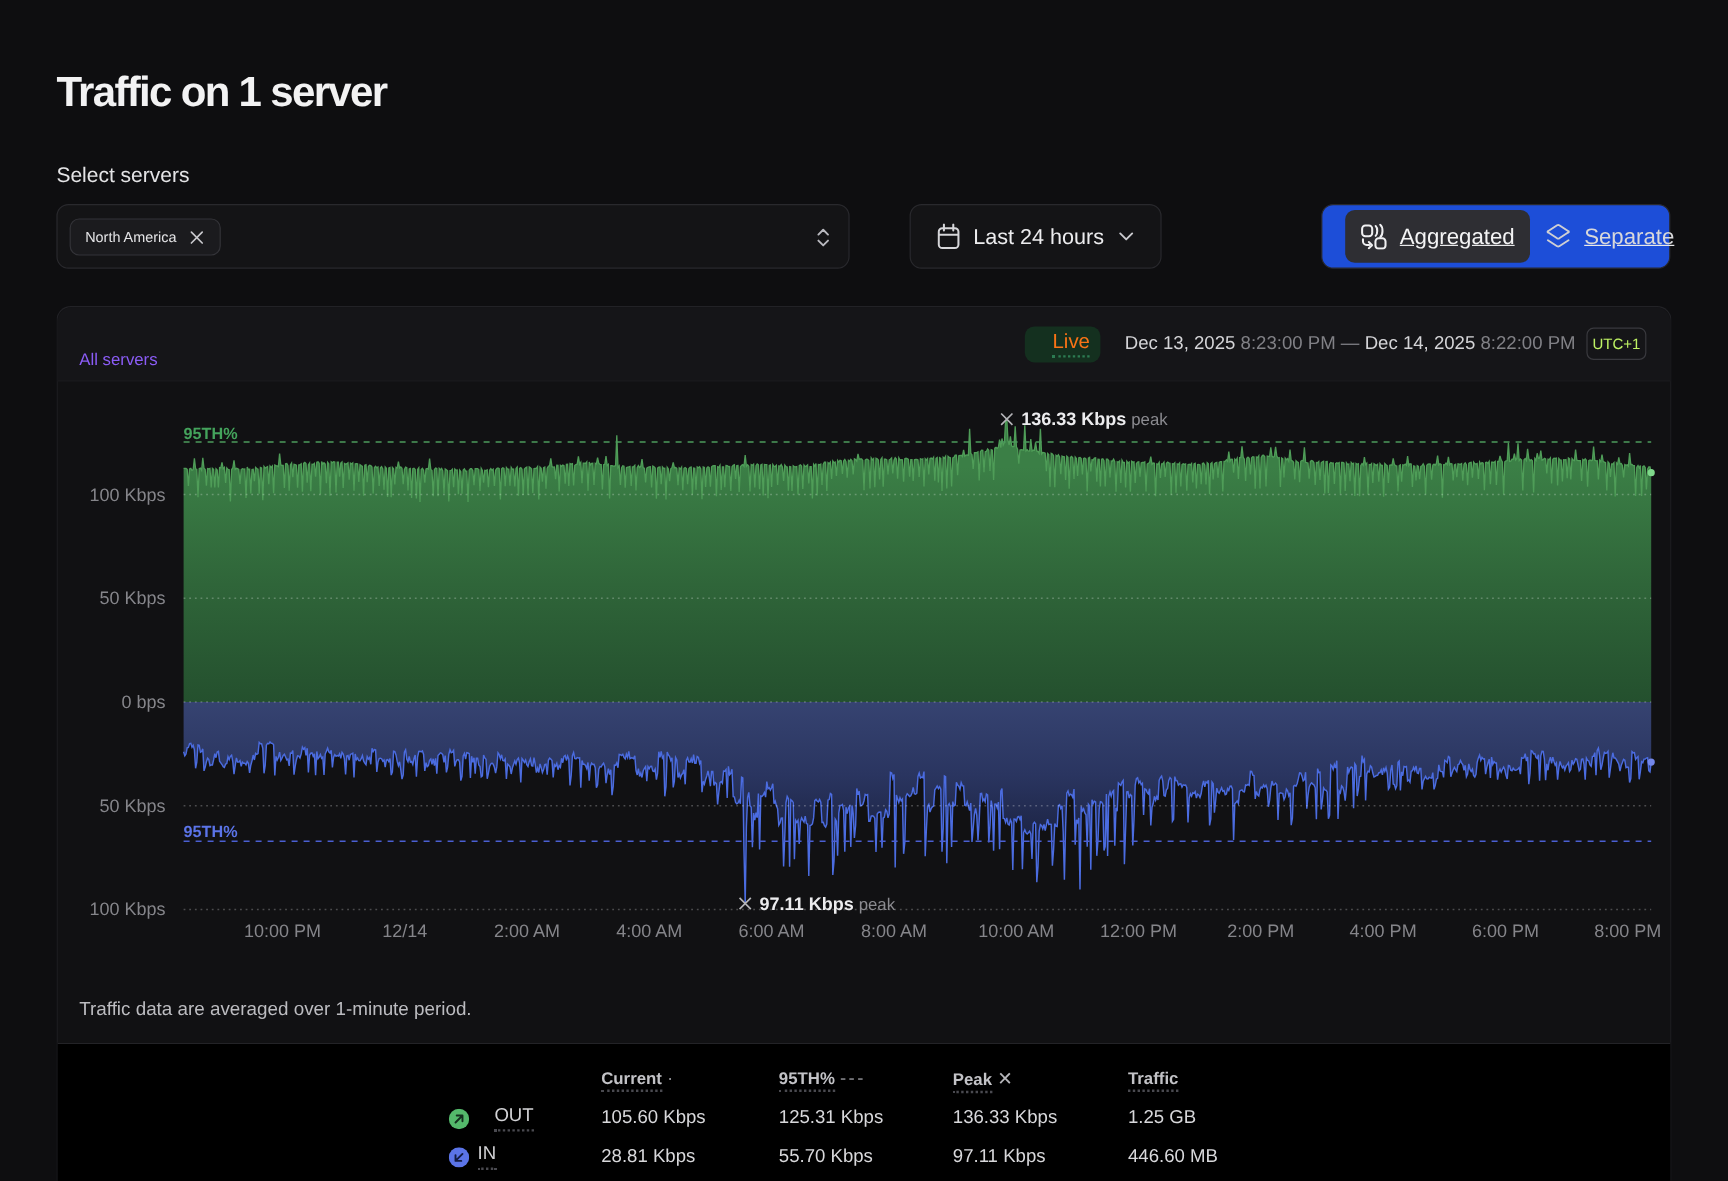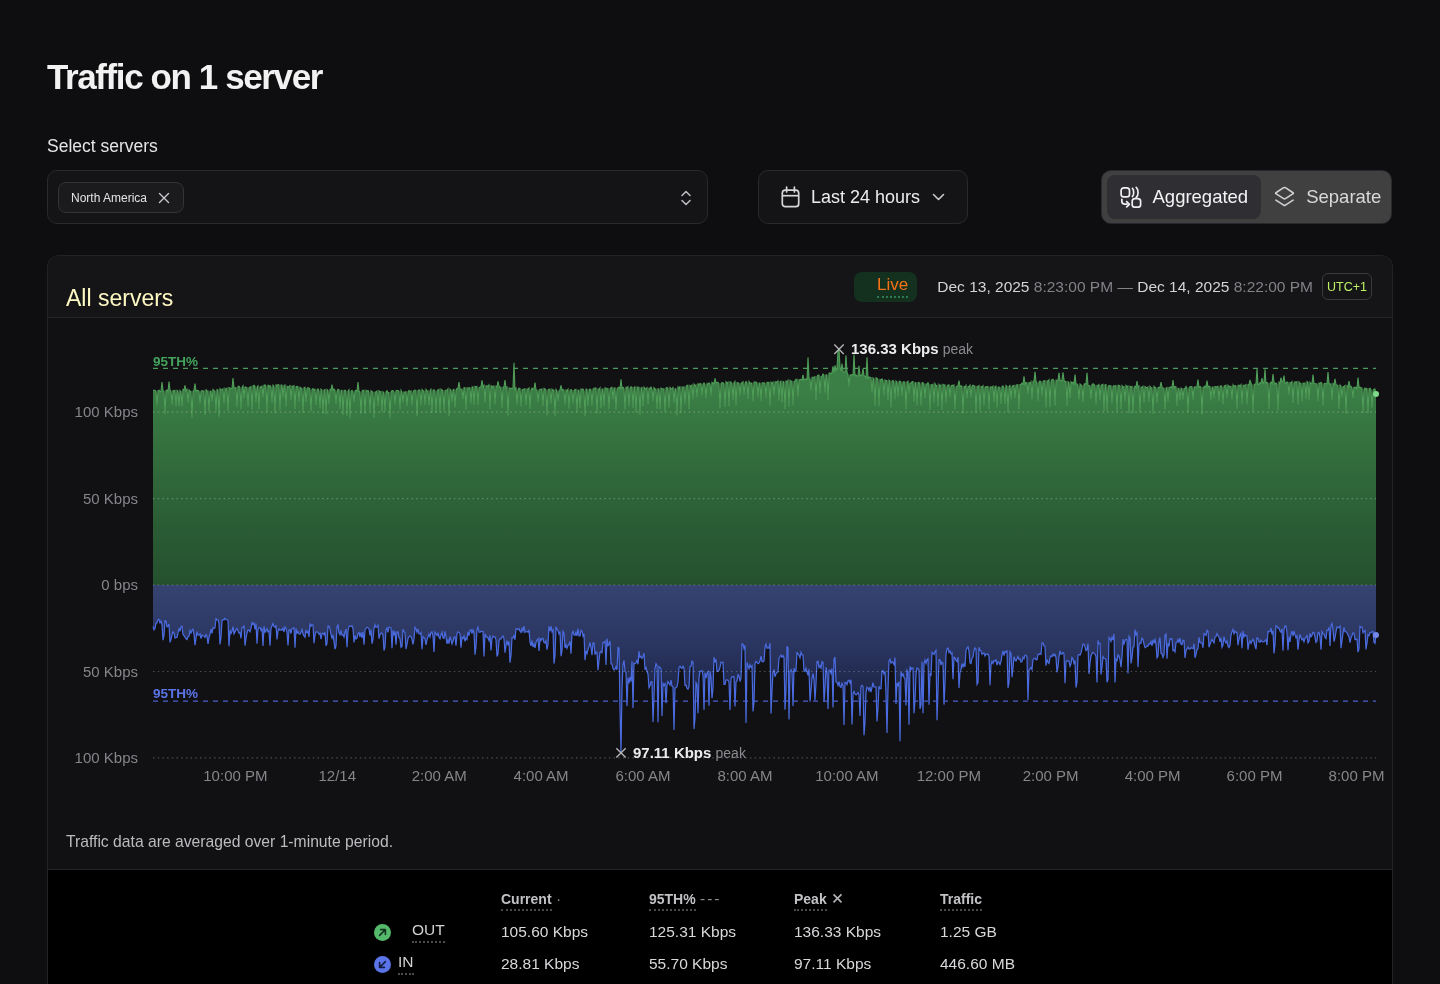--- a/index.html
+++ b/index.html
@@ -12,31 +12,31 @@
     background:#141416; border:1px solid #29292d; border-radius:10px; }
   .tag { position:absolute; left:10px; top:11px; height:31px; padding:0 12px;
     background:#1b1b1e; border:1px solid #333338; border-radius:8px;
     display:flex; align-items:center; gap:10px; font-size:12px; color:#e4e4e6; }
   .updn { position:absolute; right:15px; top:18px; }
   .dateBtn { position:absolute; left:732px; top:170px; width:210px; height:54px;
     background:#141416; border:1px solid #29292d; border-radius:10px;
     display:flex; align-items:center; padding:0 22px 0 22px; gap:11px;margin-left:26px; }
   .dateBtn span { font-size:18px; color:#ececee; }
   .toggle { position:absolute; left:1101px; top:170px; width:291px; height:54px;
-    background:#404040; border:1px solid #29292d; border-radius:10px;
-    display:flex; align-items:center; padding:5px; }
+    background:#1d4ed8; border:1px solid #29292d; border-radius:10px;
+    display:flex; align-items:center; padding:19px;text-decoration:underline; }
   .seg { height:44px; display:flex; align-items:center; gap:11px; padding:0 13px;
     border-radius:8px; font-size:18.5px; color:#d8d8da; }
   .seg.on { background:#2e2e33; color:#f4f4f5; }
   .card { position:absolute; left:47px; top:255px; width:1346px; height:729px;
     background:#111113; border:1px solid #222226; border-radius:12px 12px 0 0; border-bottom:none; }
   .chead { position:absolute; left:0; top:0; width:100%; height:62px; background:#151518;
     border-bottom:1px solid #232327; border-radius:12px 12px 0 0;
     display:flex; align-items:center; padding:0 20px 0 18px; }
-  .chead .ttl { font-size:23px; color:#fef9c3;margin-top:24px; }
+  .chead .ttl { font-size:14px; color:#8b5cf6;margin-top:24px; }
   .live { margin-left:auto; background:#14301f; border-radius:8px; height:30px; width:63px; box-sizing:border-box; padding-right:9px;
     display:flex; align-items:center; justify-content:flex-end; }
   .live i { font-style:normal; font-size:17px; color:#f97316; border-bottom:2px dotted #2c7b52; line-height:1.2; padding-bottom:1px; }
   .dts { font-size:15.5px; color:#d4d4d7; margin-left:20px; }
   .dts .dim { color:#818186; }
   .utc { margin-left:9px; border:1px solid #39393e; border-radius:6px; height:27px; width:50px; box-sizing:border-box;
     display:flex; align-items:center; justify-content:center; font-size:12.5px; color:#bef264; }
   .foot { position:absolute; left:18px; top:577px; font-size:15.7px; color:#bcbcc0; }
   .tbl { position:absolute; left:0; top:613px; width:100%; height:116px; background:#000000;
     border-top:1px solid #232327; font-size:15.5px; }

